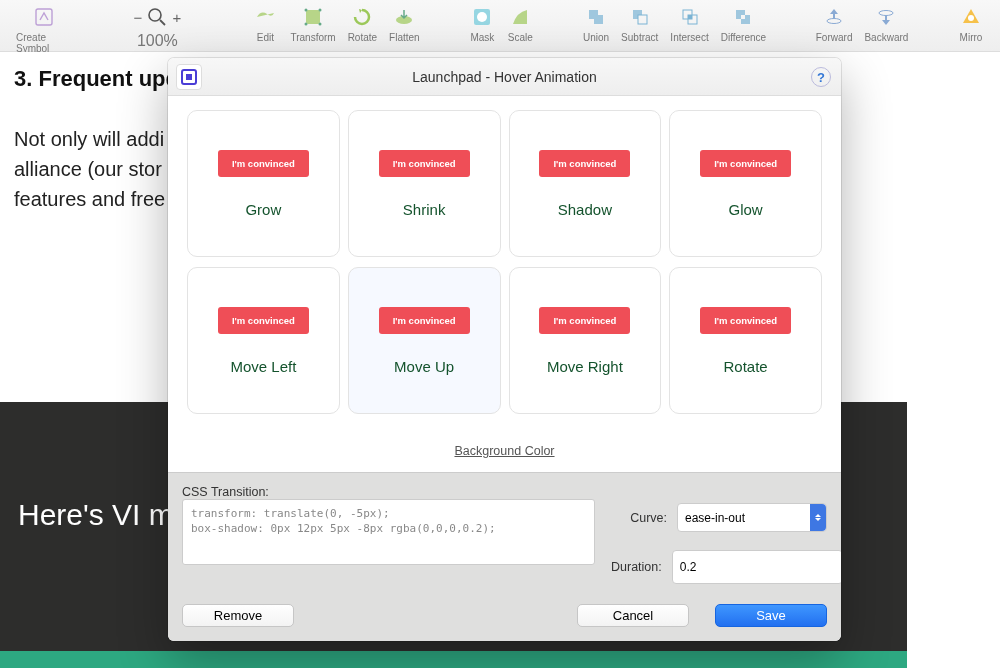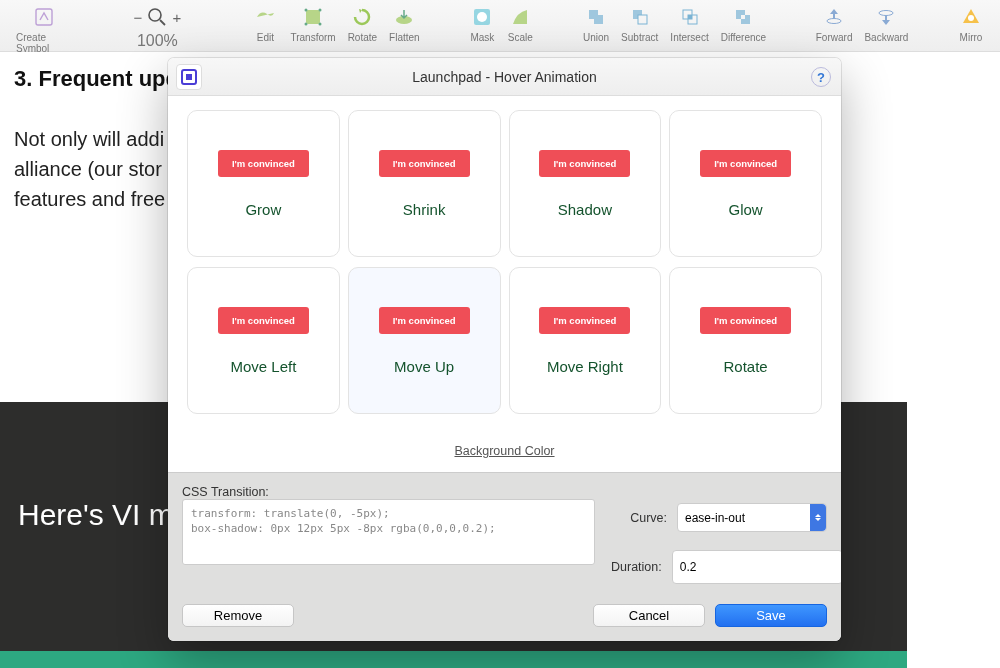--- a/index.html
+++ b/index.html
@@ -584,16 +584,16 @@
           <div class="ctrl-label">Duration:</div>
           <input class="ctrl-input" value="0.2" style="">
         </div>
       </div>
     </div>
   </div>
 
   <div class="button-row">
     <div class="btn">Remove</div>
     <div class="btn-spacer"></div>
-    <div class="btn" style="margin-right:10px">Cancel</div>
+    <div class="btn" style="margin-right:26px">Cancel</div>
     <div class="btn btn-primary">Save</div>
   </div>
 </div>
 
 </body></html>

